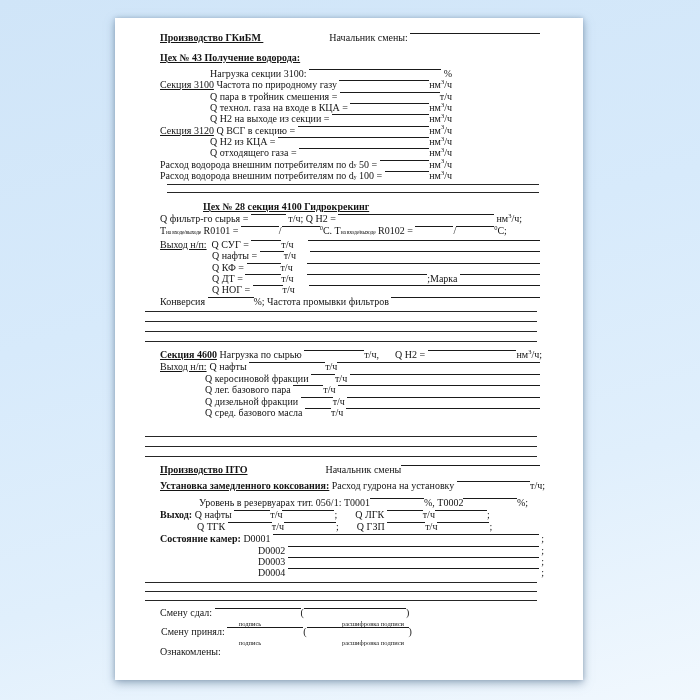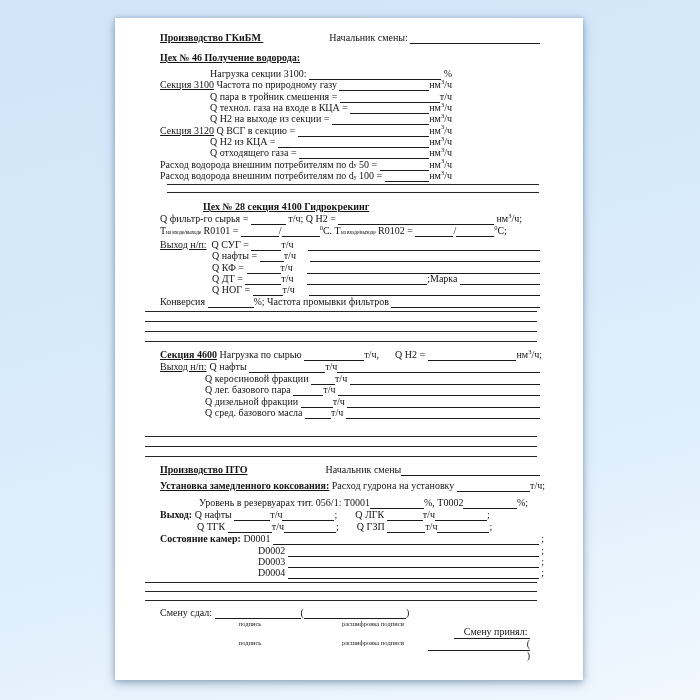--- a/index.html
+++ b/index.html
@@ -2,41 +2,41 @@
 <html><head>
 <meta charset="utf-8">
 <style>
   html,body{margin:0;padding:0;}
   body{width:700px;height:700px;overflow:hidden;position:relative;
        font-family:"Liberation Serif","DejaVu Serif",serif;}
   .bg{position:absolute;inset:0;
       background:linear-gradient(165deg,#d0e5f8 0%,#d7eafb 40%,#e0effc 70%,#f1f8fe 100%);}
   .sheet{position:absolute;left:115px;top:18px;width:468px;height:662px;background:#ffffff;
          box-shadow:0 3px 9px rgba(96,124,152,.6),0 0 4px rgba(96,124,152,.35);}
-  .line{position:absolute;display:flex;align-items:flex-end;
+  .line{position:absolute;display:flex;align-items:flex-start;
         font-family:"Liberation Serif","DejaVu Serif",serif;
         font-size:10px;line-height:11px;color:#141414;white-space:pre;}
   .t{flex:0 0 auto;}
   .b{font-weight:700;}
   .u{text-decoration:underline;}
   .sup{flex:0 0 auto;font-size:6.5px;position:relative;top:-3.5px;}
   .sub{flex:0 0 auto;font-size:5.5px;position:relative;top:1.5px;letter-spacing:-.2px;}
   .blank{height:1px;background:#1a1a1a;transform:translateY(1px);flex-shrink:0;}
   .blank.fx{flex-shrink:1;}
   .gap{height:1px;flex:0 0 auto;}
   .sm{flex:0 0 auto;font-size:6.5px;color:#222;text-align:center;}
   .rule{position:absolute;height:1px;background:#262626;}
 </style>
 </head>
 <body>
 
 <div class="bg"></div>
 <div class="sheet">
     <div class="line" style="top: 14px; left: 45px; width: 380px;"><span class="t b u">Производство ГКиБМ </span><span class="gap" style="width: 66px;"></span><span class="t">Начальник смены: </span><span class="blank fx" style="flex-grow: 1;"></span></div>
-    <div class="line" style="top: 34px; left: 45px; width: 380px;"><span class="t b u">Цех № 46 Получение водорода:</span></div>
+    <div class="line" style="top: 34px; left: 45px; width: 380px;"><span class="t b u">Цех № 43 Получение водорода:</span></div>
     <div class="line" style="top: 50px; left: 45px; width: 292px;"><span class="gap" style="width: 50px;"></span><span class="t">Нагрузка секции 3100: </span><span class="blank fx" style="flex-grow: 1;"></span><span class="t"> %</span></div>
     <div class="line" style="top: 61px; left: 45px; width: 292px;"><span class="t u">Секция 3100</span><span class="t"> Частота по природному газу </span><span class="blank fx" style="flex-grow: 1;"></span><span class="t">нм</span><span class="sup">3</span><span class="t">/ч</span></div>
     <div class="line" style="top: 72.5px; left: 45px; width: 292px;"><span class="gap" style="width: 50px;"></span><span class="t">Q пара в тройник смешения = </span><span class="blank fx" style="flex-grow: 1;"></span><span class="t">т/ч</span></div>
     <div class="line" style="top: 84px; left: 45px; width: 292px;"><span class="gap" style="width: 50px;"></span><span class="t">Q технол. газа на входе в КЦА = </span><span class="blank fx" style="flex-grow: 1;"></span><span class="t">нм</span><span class="sup">3</span><span class="t">/ч</span></div>
     <div class="line" style="top: 95px; left: 45px; width: 292px;"><span class="gap" style="width: 50px;"></span><span class="t">Q Н2 на выходе из секции = </span><span class="blank fx" style="flex-grow: 1;"></span><span class="t">нм</span><span class="sup">3</span><span class="t">/ч</span></div>
     <div class="line" style="top: 106.5px; left: 45px; width: 292px;"><span class="t u">Секция 3120</span><span class="t"> Q ВСГ в секцию = </span><span class="blank fx" style="flex-grow: 1;"></span><span class="t">нм</span><span class="sup">3</span><span class="t">/ч</span></div>
     <div class="line" style="top: 118px; left: 45px; width: 292px;"><span class="gap" style="width: 50px;"></span><span class="t">Q Н2 из КЦА = </span><span class="blank fx" style="flex-grow: 1;"></span><span class="t">нм</span><span class="sup">3</span><span class="t">/ч</span></div>
     <div class="line" style="top: 129px; left: 45px; width: 292px;"><span class="gap" style="width: 50px;"></span><span class="t">Q отходящего газа = </span><span class="blank fx" style="flex-grow: 1;"></span><span class="t">нм</span><span class="sup">3</span><span class="t">/ч</span></div>
     <div class="line" style="top: 140.5px; left: 45px; width: 292px;"><span class="t">Расход водорода внешним потребителям по d</span><span class="sub">у</span><span class="t"> 50 = </span><span class="blank fx" style="flex-grow: 1;"></span><span class="t">нм</span><span class="sup">3</span><span class="t">/ч</span></div>
     <div class="line" style="top: 152px; left: 45px; width: 292px;"><span class="t">Расход водорода внешним потребителям по d</span><span class="sub">у</span><span class="t"> 100 = </span><span class="blank fx" style="flex-grow: 1;"></span><span class="t">нм</span><span class="sup">3</span><span class="t">/ч</span></div>
@@ -59,22 +59,23 @@
     <div class="line" style="top: 462px; left: 45px; width: 385px;"><span class="t b u">Установка замедленного коксования:</span><span class="t"> Расход гудрона на установку </span><span class="blank fx" style="flex-grow: 1;"></span><span class="t">т/ч;</span></div>
     <div class="line" style="top: 479px; left: 45px; width: 368px;"><span class="gap" style="width: 39px;"></span><span class="t">Уровень в резервуарах тит. 056/1: Т0001</span><span class="blank" style="width: 54px;"></span><span class="t">%, Т0002</span><span class="blank fx" style="flex-grow: 1;"></span><span class="t">%;</span></div>
     <div class="line" style="top: 491px; left: 45px; width: 380px;"><span class="t b">Выход: </span><span class="t">Q нафты </span><span class="blank" style="width: 36px;"></span><span class="t">т/ч</span><span class="blank" style="width: 52px;"></span><span class="t">;</span><span class="gap" style="width: 18px;"></span><span class="t">Q ЛГК </span><span class="blank" style="width: 36px;"></span><span class="t">т/ч</span><span class="blank" style="width: 52px;"></span><span class="t">;</span></div>
     <div class="line" style="top: 502.5px; left: 45px; width: 380px;"><span class="gap" style="width: 37px;"></span><span class="t">Q ТГК </span><span class="blank" style="width: 44px;"></span><span class="t">т/ч</span><span class="blank" style="width: 52px;"></span><span class="t">;</span><span class="gap" style="width: 18px;"></span><span class="t">Q ГЗП </span><span class="blank" style="width: 38px;"></span><span class="t">т/ч</span><span class="blank" style="width: 52px;"></span><span class="t">;</span></div>
     <div class="line" style="top: 515px; left: 45px; width: 384px;"><span class="t b">Состояние камер: </span><span class="t">D0001 </span><span class="blank fx" style="flex-grow: 1;"></span><span class="t"> ;</span></div>
     <div class="line" style="top: 526.5px; left: 45px; width: 384px;"><span class="gap" style="width: 98px;"></span><span class="t">D0002 </span><span class="blank fx" style="flex-grow: 1;"></span><span class="t"> ;</span></div>
     <div class="line" style="top: 538px; left: 45px; width: 384px;"><span class="gap" style="width: 98px;"></span><span class="t">D0003 </span><span class="blank fx" style="flex-grow: 1;"></span><span class="t"> ;</span></div>
     <div class="line" style="top: 549px; left: 45px; width: 384px;"><span class="gap" style="width: 98px;"></span><span class="t">D0004 </span><span class="blank fx" style="flex-grow: 1;"></span><span class="t"> ;</span></div>
     <div class="line" style="top: 589px; left: 45px; width: 380px;"><span class="t">Смену сдал: </span><span class="blank" style="width: 86px;"></span><span class="t">(</span><span class="blank" style="width: 102px;"></span><span class="t">)</span></div>
     <div class="line" style="top: 600px; left: 45px; width: 380px;"><span class="gap" style="width: 46px;"></span><span class="sm" style="width: 88px;">подпись</span><span class="gap" style="width: 4px;"></span><span class="sm" style="width: 150px;">расшифровка подписи</span></div>
-    <div class="line" style="top: 607.5px; left: 35px; width: 380px; flex-direction: column;"><span class="t">Смену принял: </span><span class="blank" style="width: 76px;"></span><span class="t">(</span><span class="blank" style="width: 102px;"></span><span class="t">)</span></div>
+    <div class="line" style="top: 607.5px; left: 46px; width: 380px;"><span class="t">Смену принял: </span><span class="blank" style="width: 76px;"></span><span class="t">(</span><span class="blank" style="width: 102px;"></span><span class="t">)</span></div>
     <div class="line" style="top: 619px; left: 45px; width: 380px;"><span class="gap" style="width: 46px;"></span><span class="sm" style="width: 88px;">подпись</span><span class="gap" style="width: 4px;"></span><span class="sm" style="width: 150px;">расшифровка подписи</span></div>
+    <div class="line" style="top: 628px; left: 45px; width: 380px;"><span class="t">Ознакомлены:</span></div>
     <div class="rule" style="top: 166px; left: 52px; width: 372px;"></div>
     <div class="rule" style="top: 174px; left: 52px; width: 372px;"></div>
     <div class="rule" style="top: 293px; left: 30px; width: 392px;"></div>
     <div class="rule" style="top: 303px; left: 30px; width: 392px;"></div>
     <div class="rule" style="top: 313px; left: 30px; width: 392px;"></div>
     <div class="rule" style="top: 323px; left: 30px; width: 392px;"></div>
     <div class="rule" style="top: 418px; left: 30px; width: 392px;"></div>
     <div class="rule" style="top: 428px; left: 30px; width: 392px;"></div>
     <div class="rule" style="top: 438px; left: 30px; width: 392px;"></div>
     <div class="rule" style="top: 564px; left: 30px; width: 392px;"></div>

